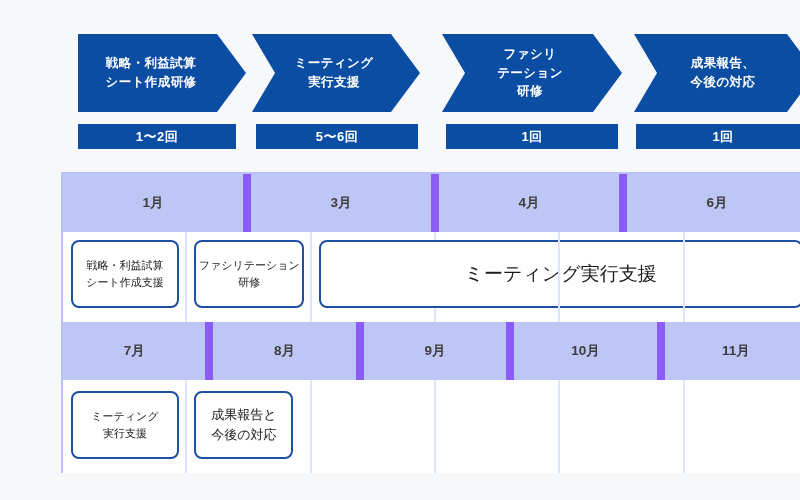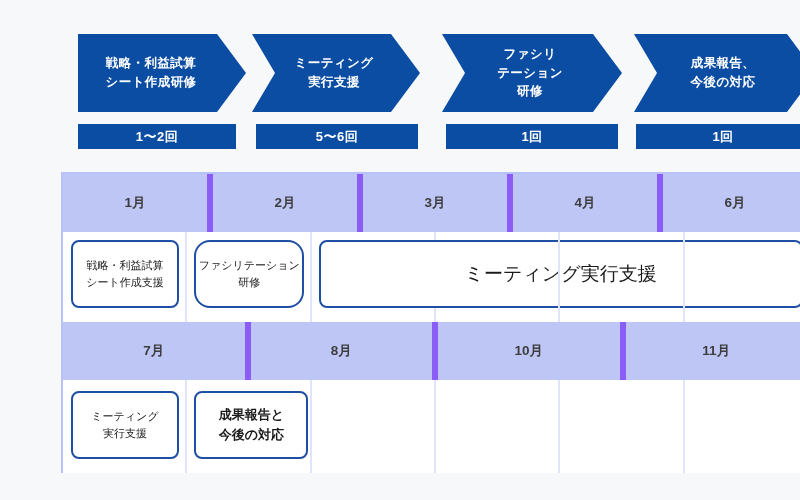--- a/index.html
+++ b/index.html
@@ -118,21 +118,21 @@
     background: #bec6f5;
   }
   .month-cell {
     flex: 1 1 0;
     display: flex;
     align-items: center;
     justify-content: center;
     font-size: 13.5px;
     font-weight: bold;
     color: #3d3d3d;
-    border-right: 6px solid #8b5cf6;
+    border-right: 8px solid #8b5cf6;
     box-sizing: border-box;
   }
   .month-cell:last-child { border-right: none; }
 
   .task-row {
     position: relative;
     height: 90px;
     background: #ffffff;
     display: flex;
   }
@@ -166,26 +166,26 @@
     font-size: 13px;
     line-height: 1.55;
   }
   .box-wide {
     font-size: 19px;
     line-height: 1.4;
   }
 
   
   .b-r1-c1 { left: 8px;  top: 8px;  width: 108px; height: 68px; }
-  .b-r1-c2 { left: 7px;  top: 8px;  width: 110px; height: 68px; border-radius: 16px; }
+  .b-r1-c2 { left: 7px;  top: 8px;  width: 110px; height: 68px; }
   .b-r1-wide { left: 7px; top: 8px; width: 484px; height: 68px; }
 
   
   .b-r2-c1 { left: 8px;  top: 11px; width: 108px; height: 68px; }
-  .b-r2-c2 { left: 7px;  top: 11px; width: 114px; height: 68px; font-weight: bold; }
+  .b-r2-c2 { left: 7px;  top: 11px; width: 99px; height: 68px; }
 </style>
 </head>
 <body>
 
 <div id="canvas">
 
   <div class="phase-row">
     <div class="chevron chev-1">
       <span class="chev-label">戦略・利益試算
 シート作成研修</span>
@@ -209,21 +209,20 @@
     <div class="count-bar cbar-1">1〜2回</div>
     <div class="count-bar cbar-2">5〜6回</div>
     <div class="count-bar cbar-3">1回</div>
     <div class="count-bar cbar-4">1回</div>
   </div>
 
   <div class="calendar">
 
     <div class="month-header">
       <div class="month-cell">1月</div>
-      <div class="month-cell">2月</div>
       <div class="month-cell">3月</div>
       <div class="month-cell">4月</div>
       <div class="month-cell">6月</div>
     </div>
 
     <div class="task-row">
       <div class="task-cell">
         <div class="task-box box-small b-r1-c1">戦略・利益試算
 シート作成支援</div>
       </div>
@@ -235,20 +234,21 @@
         <div class="task-box box-wide b-r1-wide">ミーティング実行支援</div>
       </div>
       <div class="task-cell"></div>
       <div class="task-cell"></div>
       <div class="task-cell"></div>
     </div>
 
     <div class="month-header">
       <div class="month-cell">7月</div>
       <div class="month-cell">8月</div>
+      <div class="month-cell">9月</div>
       <div class="month-cell">10月</div>
       <div class="month-cell">11月</div>
     </div>
 
     <div class="task-row second">
       <div class="task-cell">
         <div class="task-box box-small b-r2-c1">ミーティング
 実行支援</div>
       </div>
       <div class="task-cell">

